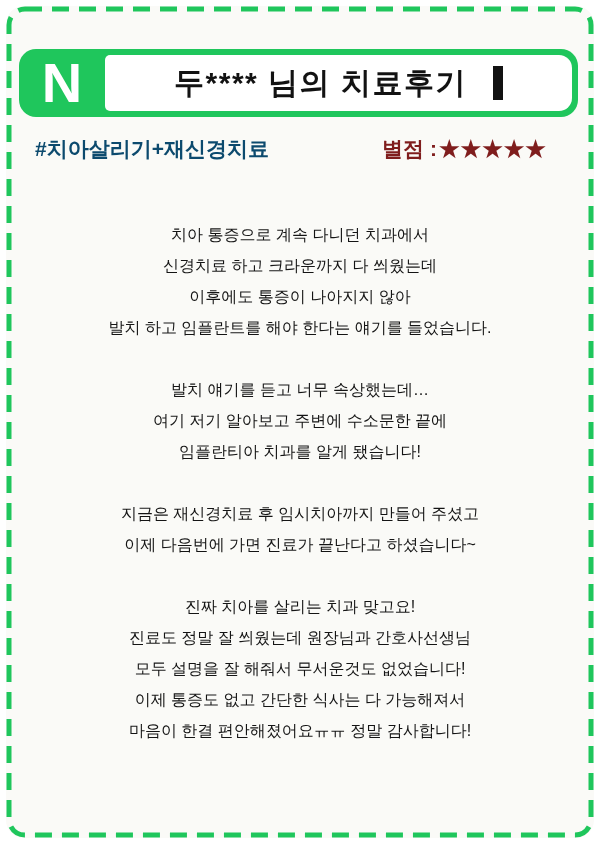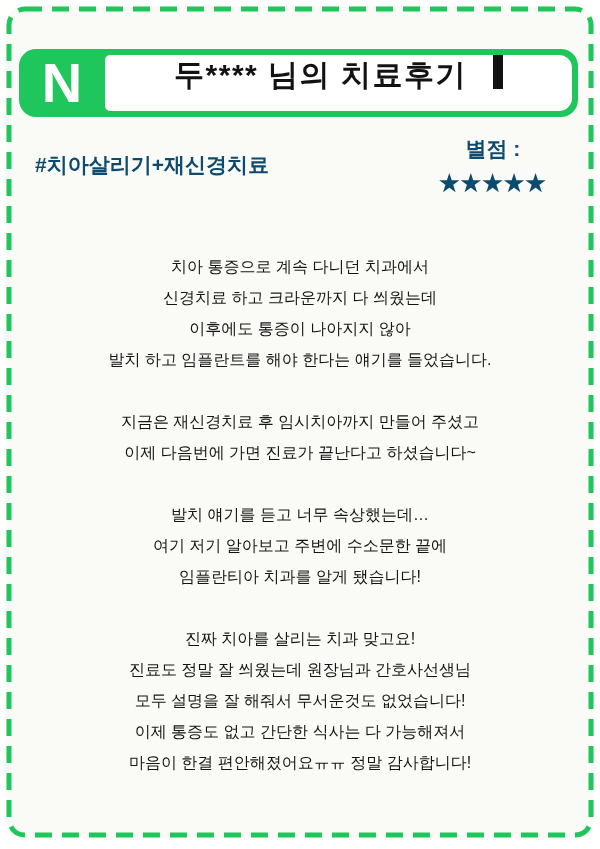--- a/index.html
+++ b/index.html
@@ -39,42 +39,42 @@
   }
   .nletter {
     color: #ffffff;
     font-size: 56px; font-weight: 900; line-height: 1;
   }
   .titlebox {
     flex: 1;
     background: #ffffff;
     margin: 6px 6px 6px 0;
     border-radius: 5px 13px 13px 5px;
-    display: flex; justify-content: center;
+    display: flex; align-items: center; justify-content: center;
   }
   .title {
     font-size: 30px; font-weight: 800;
     letter-spacing: 1.5px;
     color: #121212;
     white-space: nowrap;
   }
   .cursor {
     width: 10px; height: 34px;
     background: #121212;
     margin-left: 26px;
     flex: none;
   }
 
   
   .meta {
     display: flex; justify-content: space-between; align-items: center;
     margin: 18px 47px 0 29px;
   }
   .hashtag { font-size: 21px; font-weight: 700; color: #0c4a6e; }
-  .rating  { display: flex; align-items: center; gap: 9px; font-size: 21px; font-weight: 700; color: #0c4a6e; flex-direction: column; }
+  .rating  { display: flex; align-items: center; gap: 2px; font-size: 21px; font-weight: 700; color: #7f1d1d; }
   .stars   { font-size: 23px; letter-spacing: 1px; line-height: 1; }
 
   
   .review { margin-top: 56px; text-align: center; }
   .review p {
     margin: 0 0 31px;
     font-size: 16px; line-height: 31px;
     font-weight: 500;
     white-space: pre-line;
     color: var(--text);
@@ -106,25 +106,25 @@
         <span>별점 :</span>
         <span class="stars">★★★★★</span>
       </span>
     </div>
 
     <div class="review">
       <p>치아 통증으로 계속 다니던 치과에서
 신경치료 하고 크라운까지 다 씌웠는데
 이후에도 통증이 나아지지 않아
 발치 하고 임플란트를 해야 한다는 얘기를 들었습니다.</p>
-      <p>지금은 재신경치료 후 임시치아까지 만들어 주셨고
-이제 다음번에 가면 진료가 끝난다고 하셨습니다~</p>
       <p>발치 얘기를 듣고 너무 속상했는데…
 여기 저기 알아보고 주변에 수소문한 끝에
 임플란티아 치과를 알게 됐습니다!</p>
+      <p>지금은 재신경치료 후 임시치아까지 만들어 주셨고
+이제 다음번에 가면 진료가 끝난다고 하셨습니다~</p>
       <p>진짜 치아를 살리는 치과 맞고요!
 진료도 정말 잘 씌웠는데 원장님과 간호사선생님
 모두 설명을 잘 해줘서 무서운것도 없었습니다!
 이제 통증도 없고 간단한 식사는 다 가능해져서
 마음이 한결 편안해졌어요ㅠㅠ 정말 감사합니다!</p>
     </div>
 
   </div>
 </div>
 

